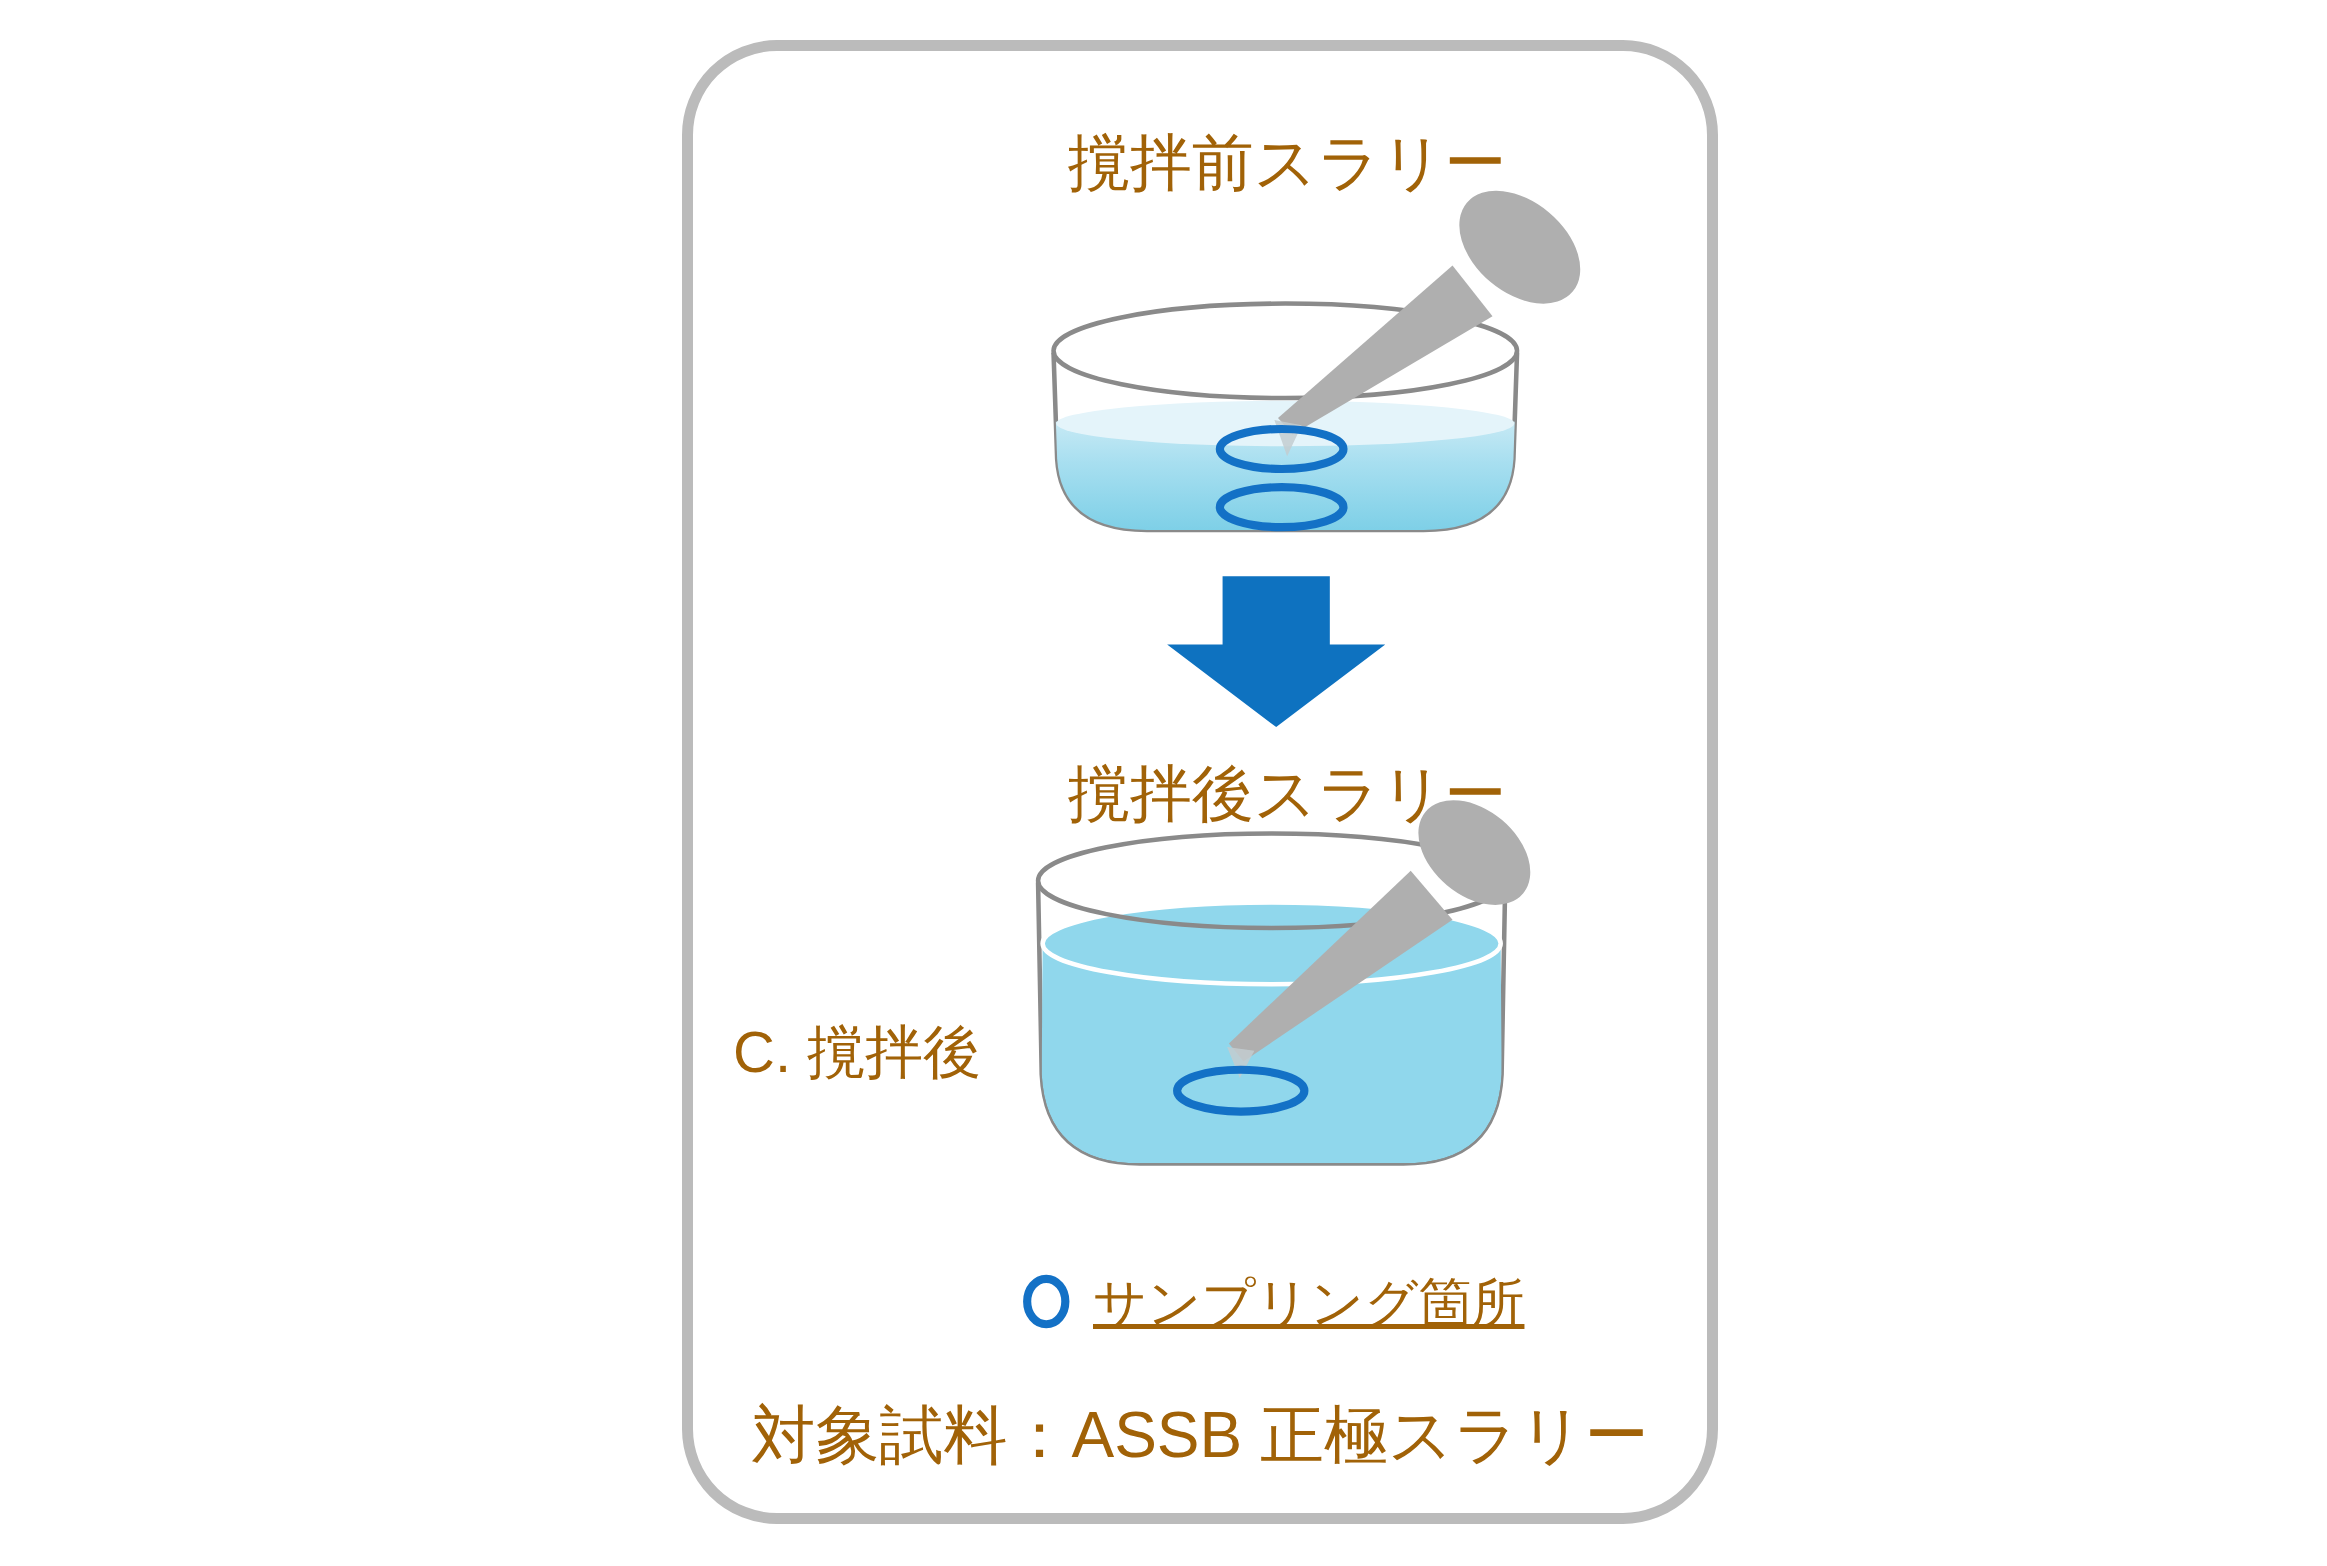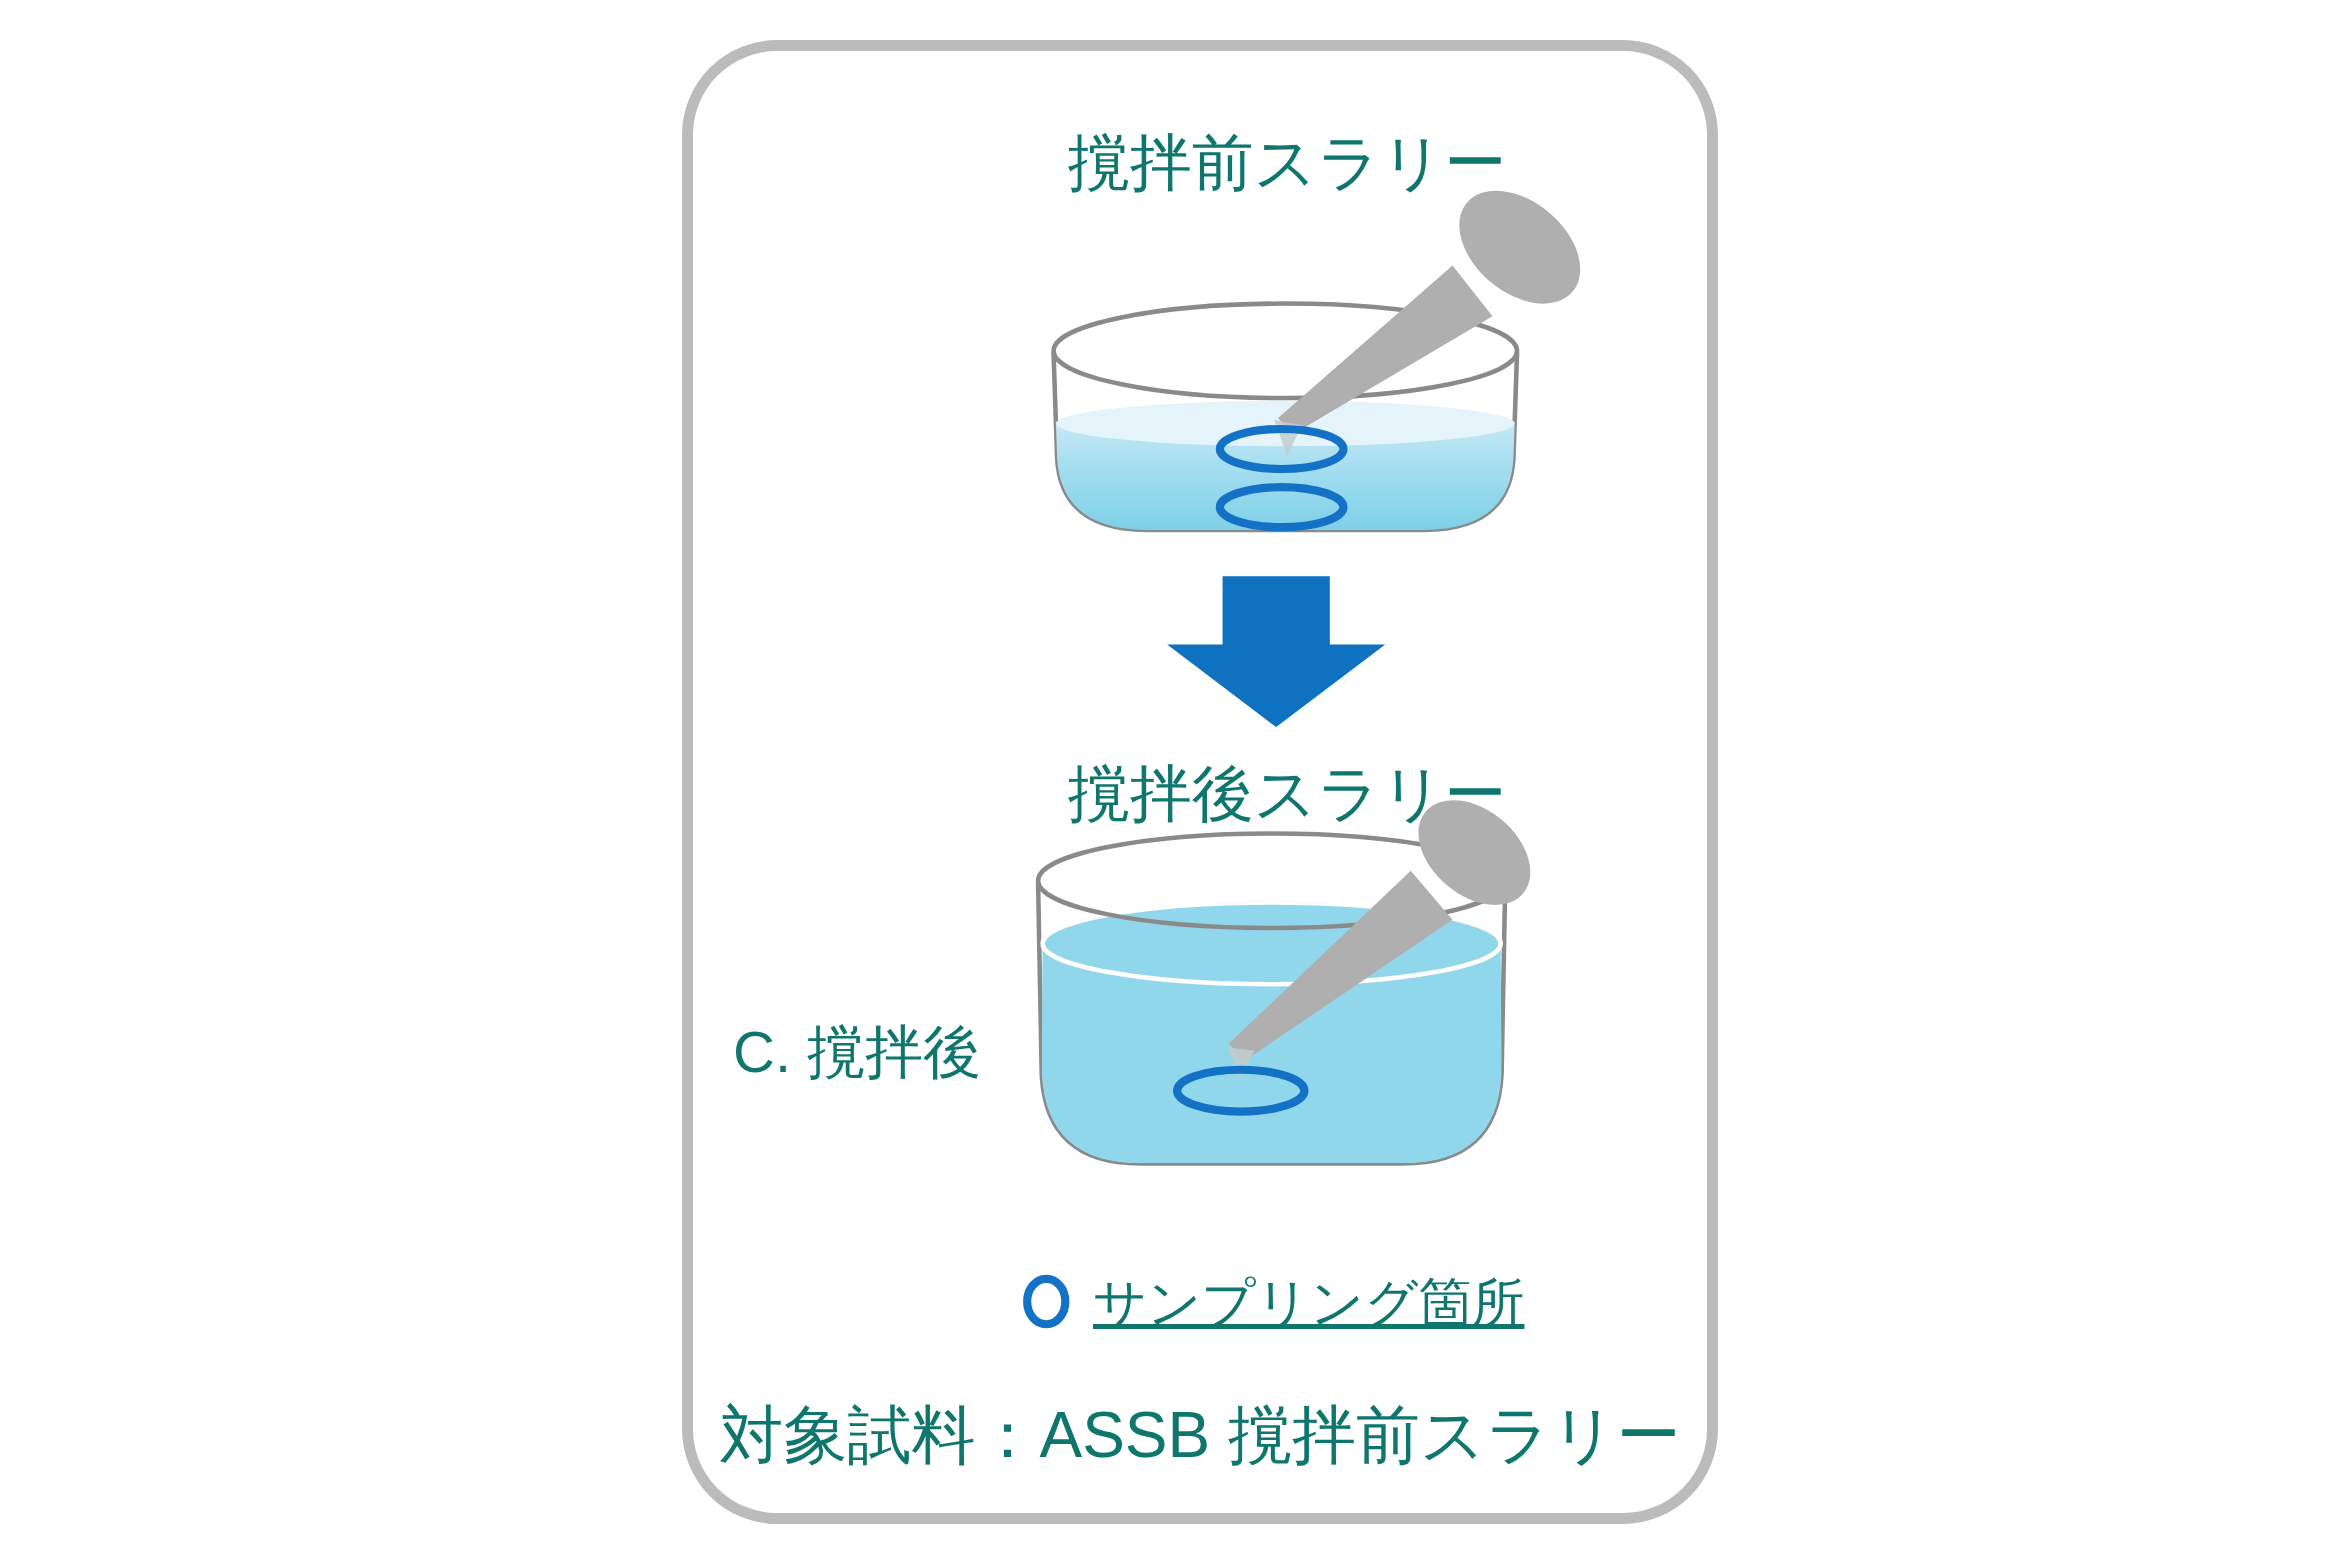--- a/index.html
+++ b/index.html
@@ -1,18 +1,18 @@
 <!DOCTYPE html>
 <html style="font-size:14.5px"><head>
 <meta charset="utf-8">
 <style>
   html,body{margin:0;padding:0;background:#ffffff;}
   .stage{
     position:relative;width:2327px;height:1566px;background:#ffffff;overflow:hidden;
-    font-family:"Liberation Sans","DejaVu Sans",sans-serif;color:#0f766e;
+    font-family:"Liberation Sans","DejaVu Sans",sans-serif;color:#a16207;
   }
   .panel{
     position:absolute;left:682px;top:40px;width:1036px;height:1484px;
     border:11.8px solid #bbbbbb;border-radius:95px;box-sizing:border-box;background:#ffffff;
   }
   .gfx{position:absolute;left:0;top:0;width:2327px;height:1566px;}
   .txt{position:absolute;white-space:pre;}
   .section-title{left:966px;width:642px;text-align:center;font-size:62px;line-height:76px;font-weight:500;}
   .title-before{top:125px;}
   .title-after{top:756px;}
@@ -85,16 +85,16 @@
 
   <div class="txt side-label label-b">
   </div>
 
   <div class="txt section-title title-after">撹拌後スラリー</div>
 
   <div class="txt side-label label-c">C. 撹拌後</div>
 
   <div class="txt legend-label">サンプリング箇所</div>
 
-  <div class="txt footer-caption">対象試料：ASSB 撹拌前スラリー</div>
+  <div class="txt footer-caption">対象試料：ASSB 正極スラリー</div>
 
 </div>
 
 
 </body></html>

